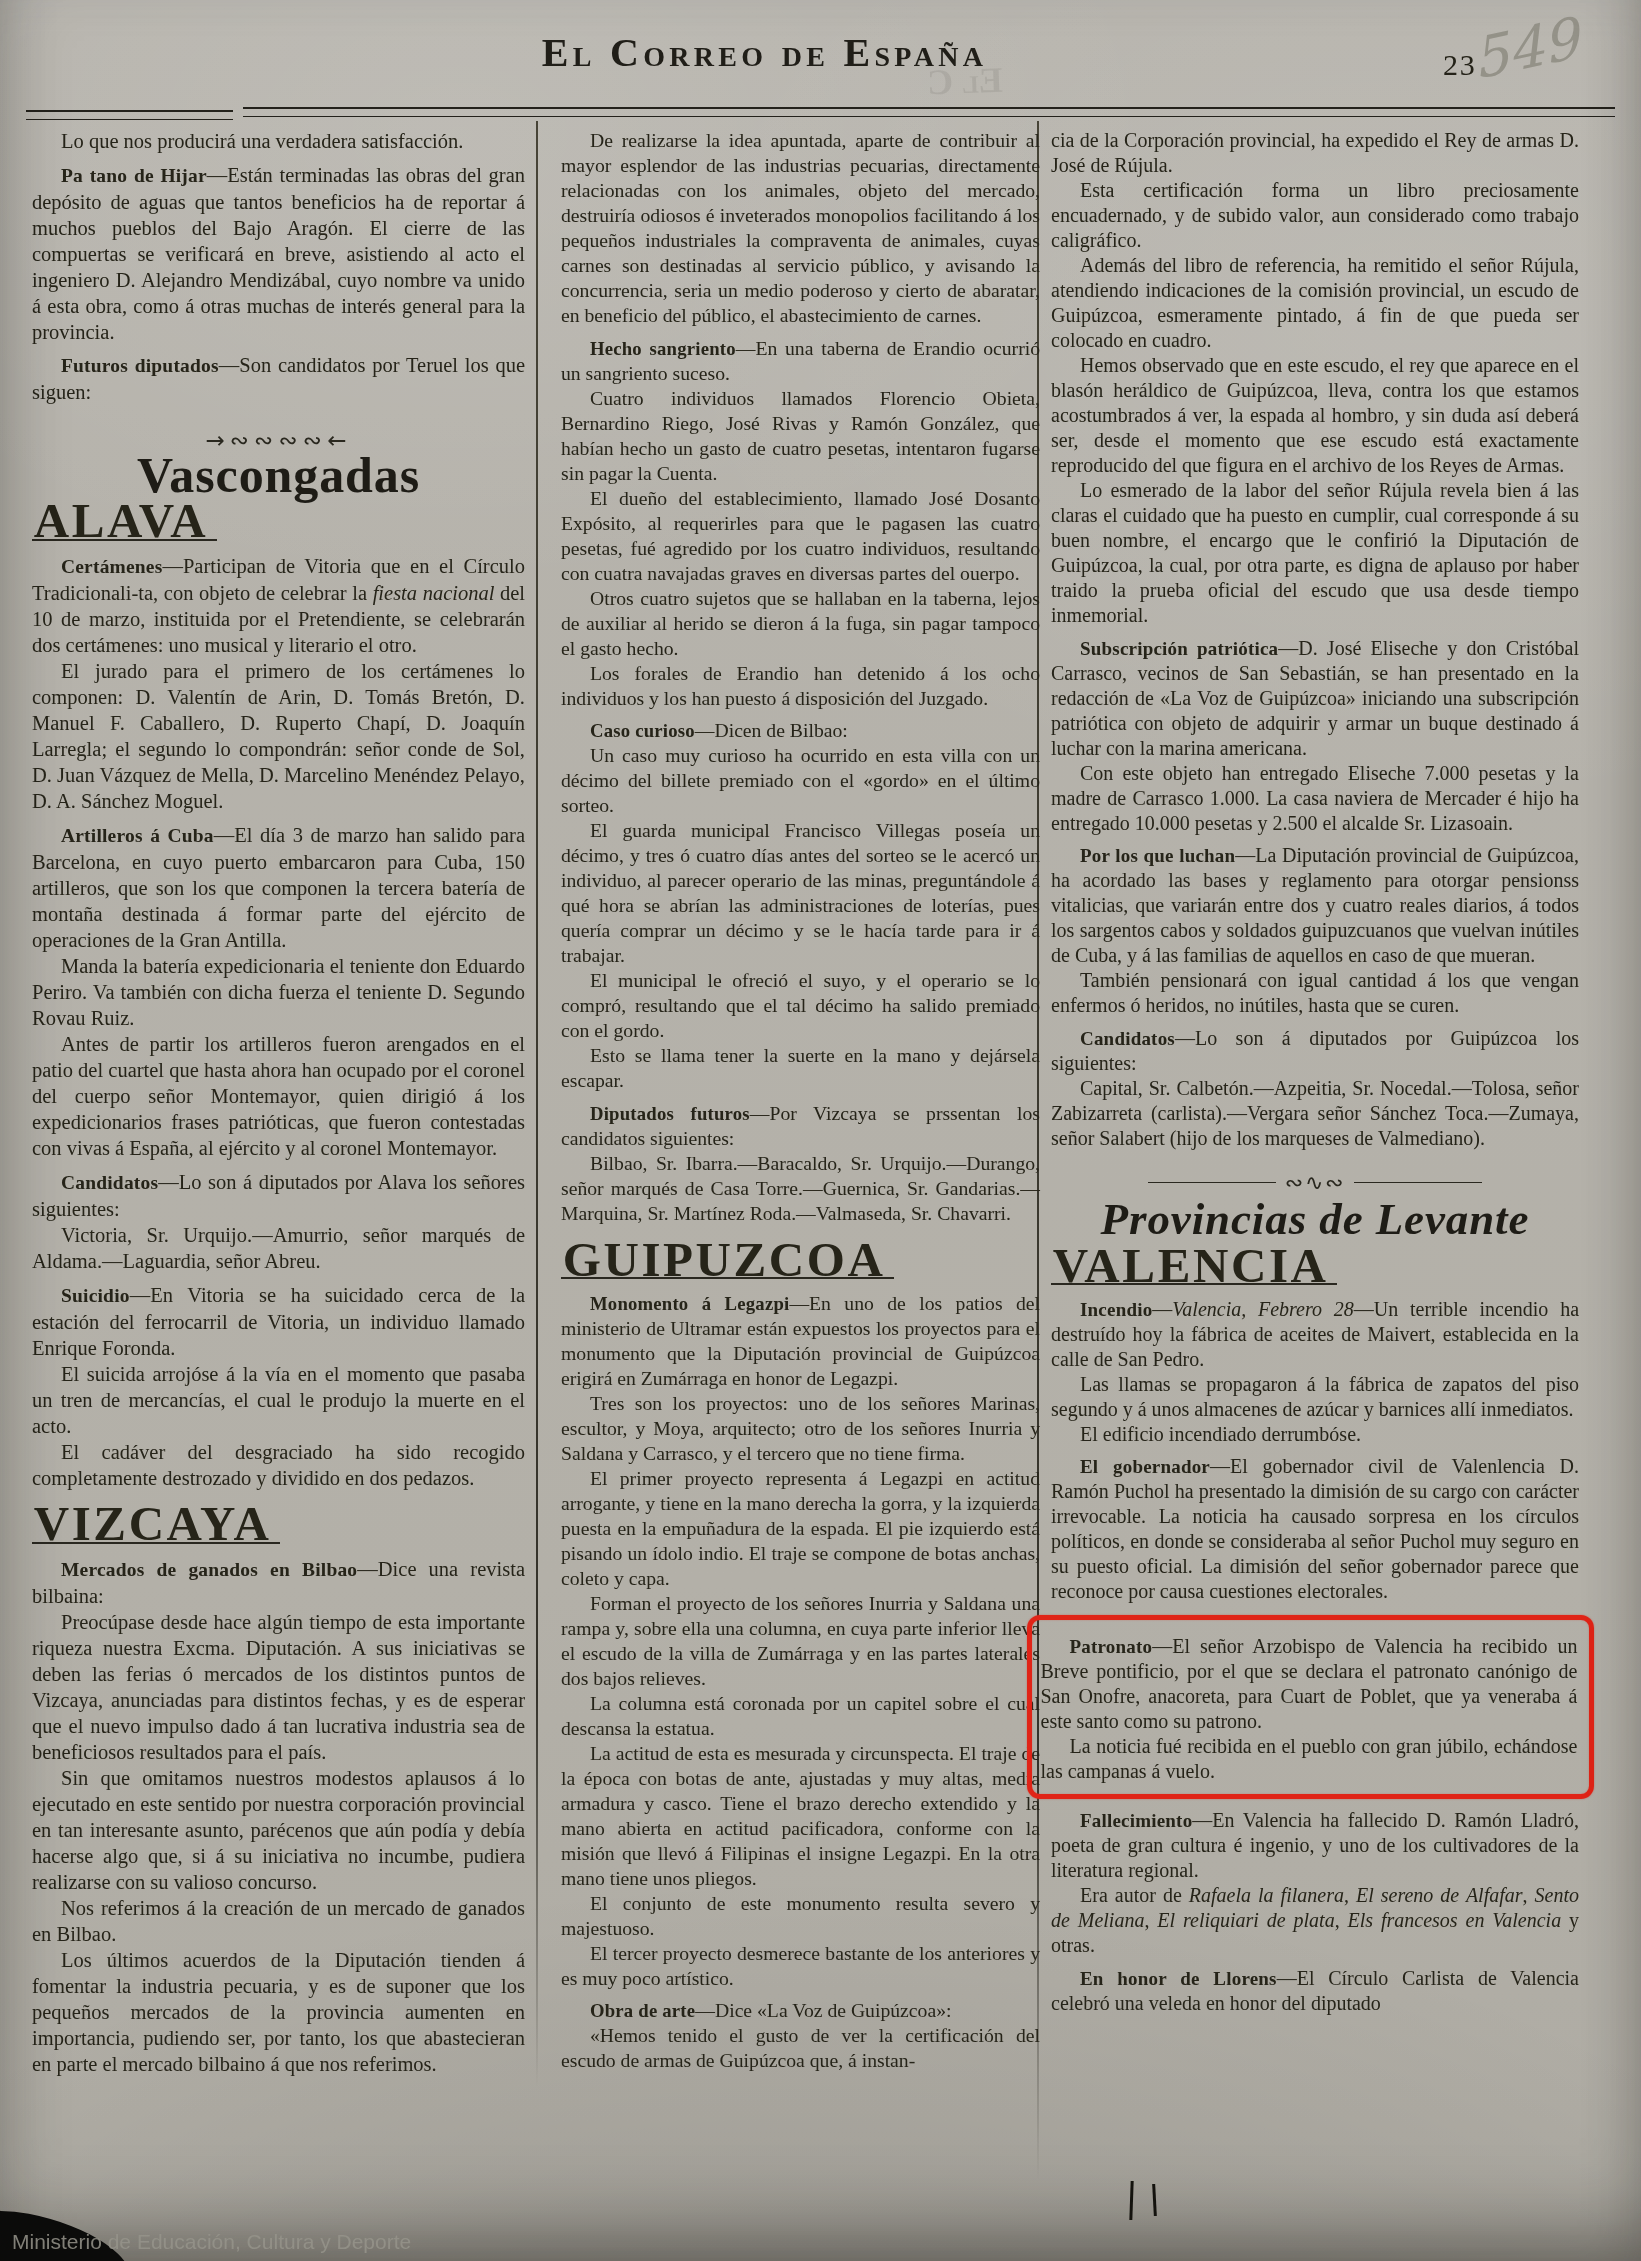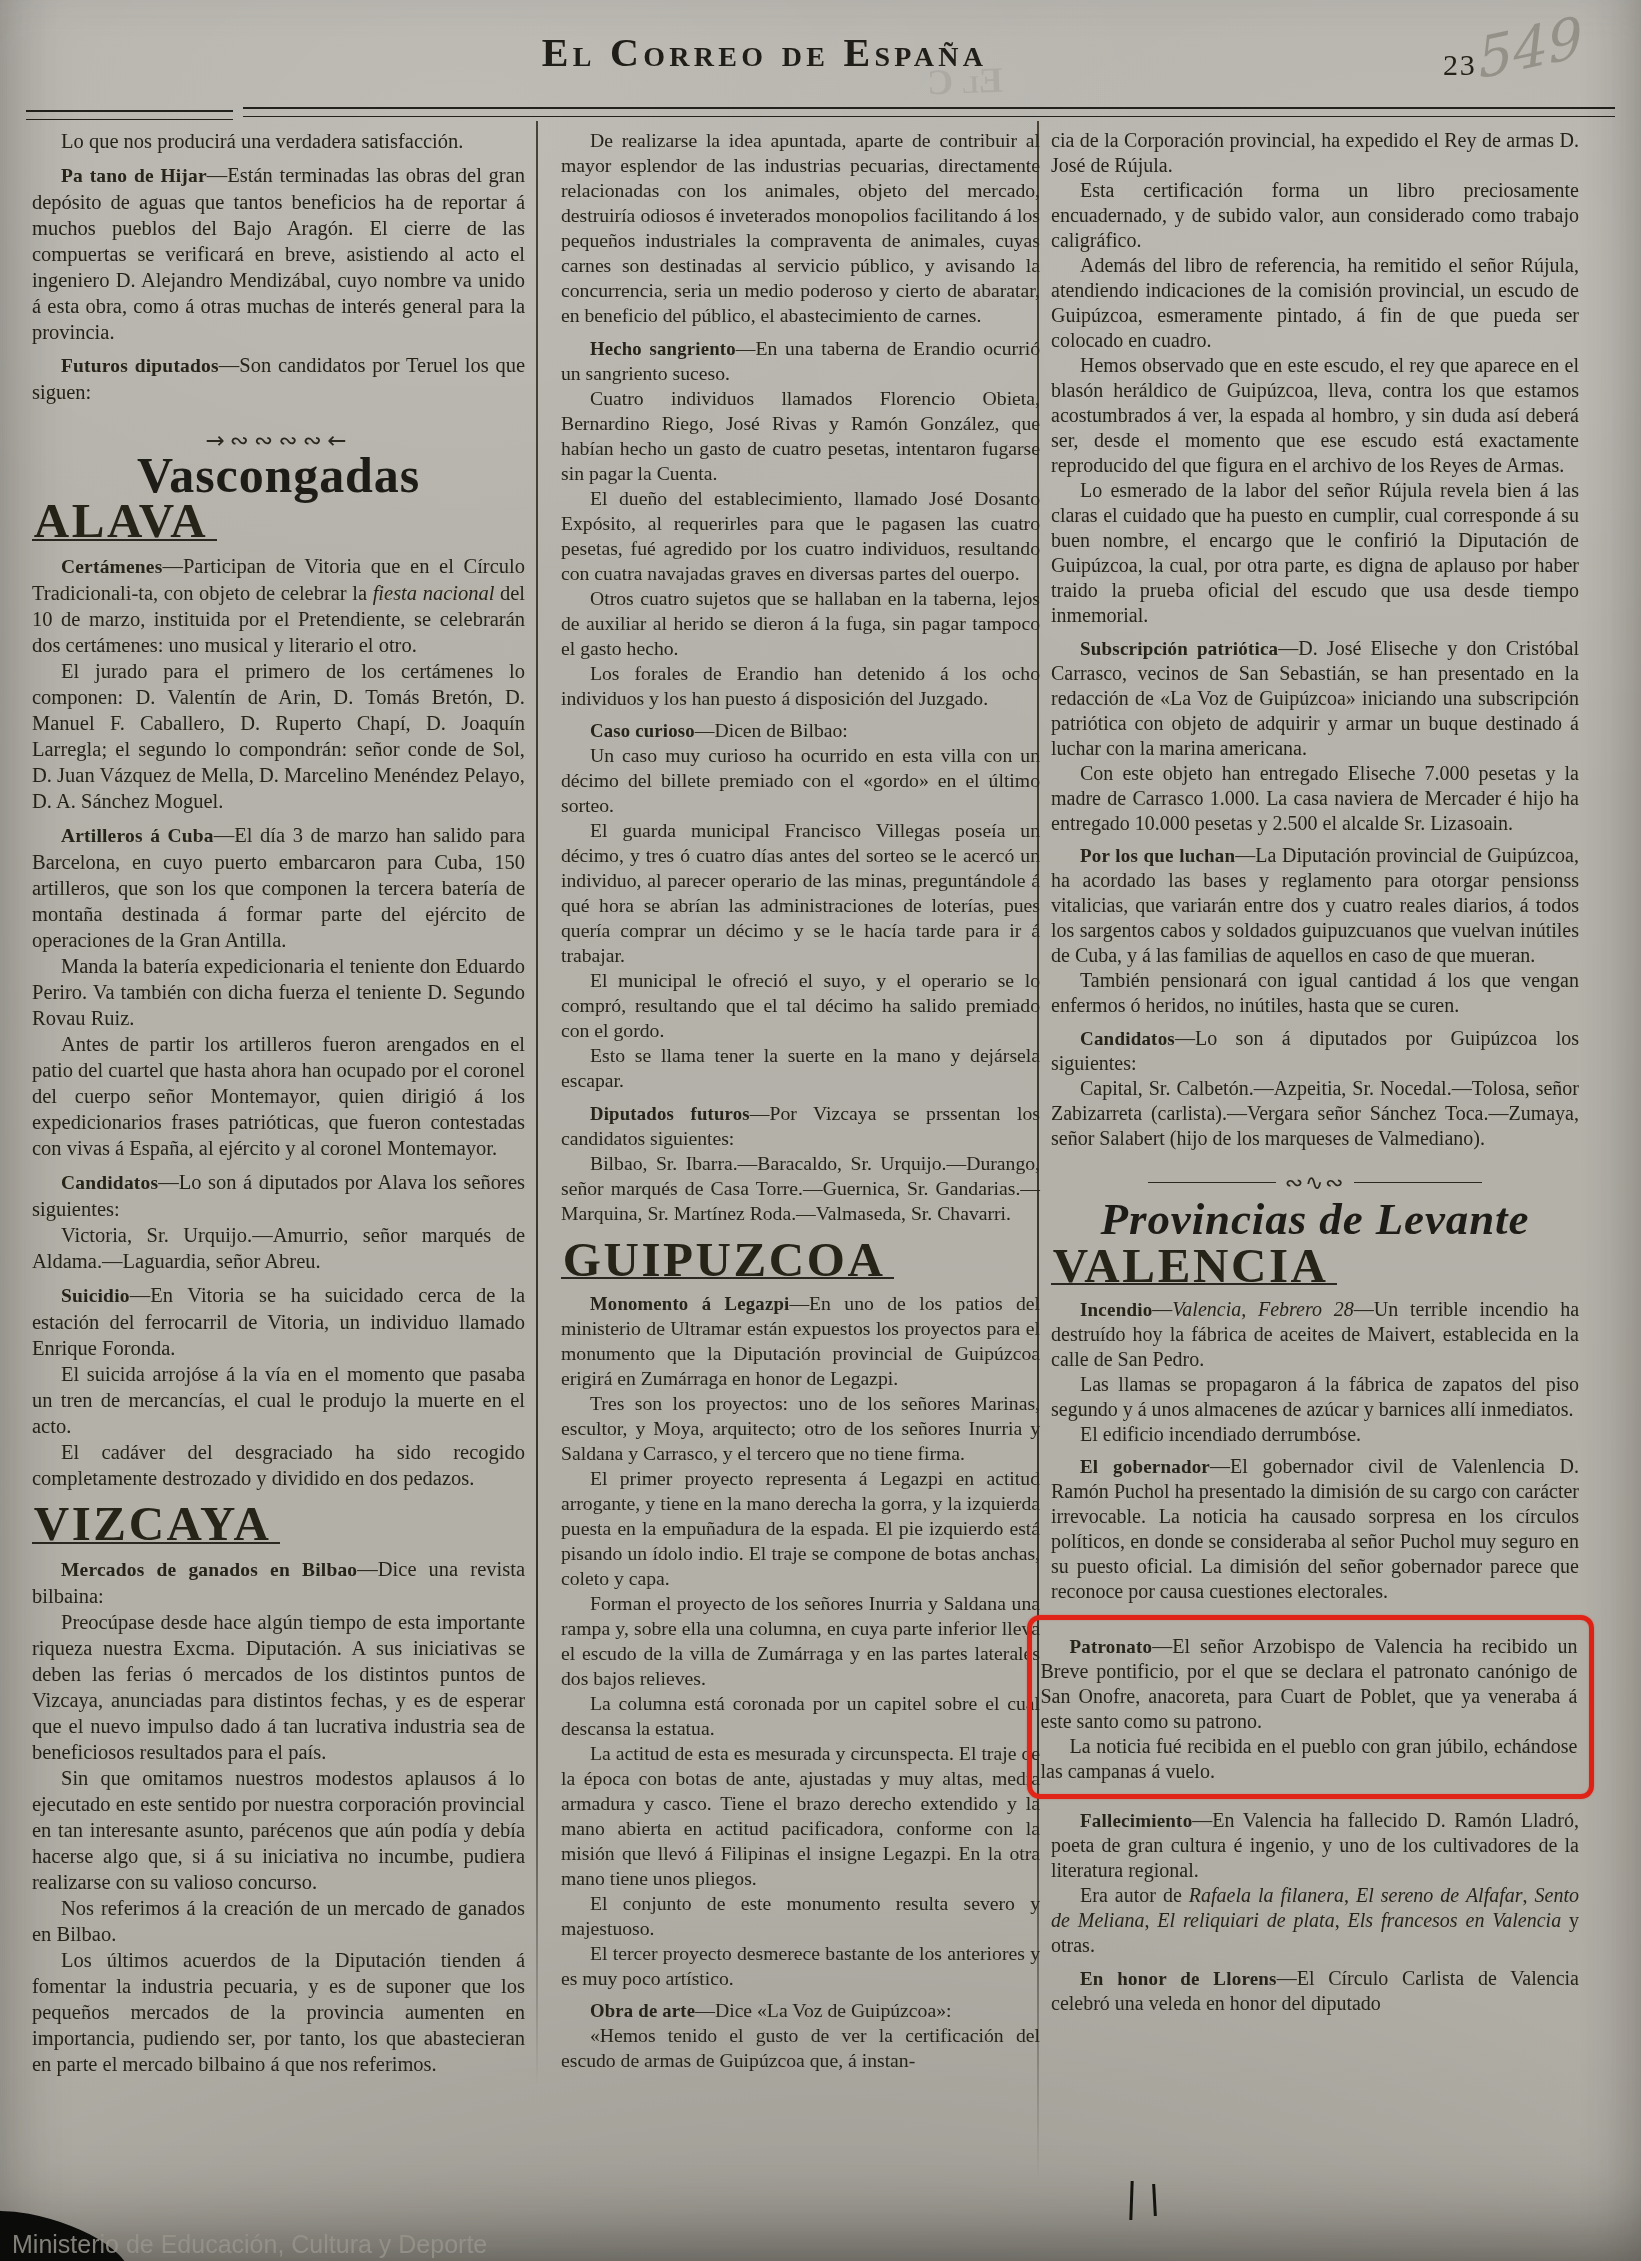--- a/index.html
+++ b/index.html
@@ -48,21 +48,21 @@
   .sub-underline{display:inline-block;border-bottom:2.6px solid #2a2820;padding:0 8.5px 5.1px 1.7px;}
   .ornament{margin:22px 0 0;text-align:center;font-size:23px;letter-spacing:5.1px;color:#2a281f;
     font-family:"DejaVu Sans","DejaVu Serif",sans-serif;text-indent:0;}
   .divider{margin:19px 0 1.7px;display:flex;align-items:center;justify-content:center;gap:8.5px;text-indent:0;}
   .divline{display:inline-block;width:128px;border-top:1.7px solid #2a281f;}
   .divglyph{font-size:22px;color:#2a281f;font-family:"DejaVu Sans",sans-serif;letter-spacing:1.7px;}
   .red-box{border:5.1px solid #e02417;border-radius:13px;
     box-shadow:0 0 1.7px rgba(224,36,23,.55), inset 0 0 1.7px rgba(224,36,23,.4);
     padding:6.8px 12px 10.3px 8.5px;margin:10.3px -15.4px 8.5px -24px;}
   .watermark{position:absolute;left:12px;top:2230px;z-index:40;
-    font-family:"Liberation Sans","DejaVu Sans",sans-serif;font-size:25px;color:#96948b;opacity:.85;text-align:right;}
+    font-family:"Liberation Sans","DejaVu Sans",sans-serif;font-size:21px;color:#96948b;opacity:.85;text-align:right;}
   .corner-shadow{position:absolute;left:-53px;bottom:-38px;width:188px;height:82px;
     background:#0b0b0a;border-radius:45% 70% 25% 55%;transform:rotate(11deg);z-index:35;}
   .ink-mark{position:absolute;width:3.4px;height:39px;background:#15140f;z-index:12;}
   .ink-mark.m1{left:1130px;top:2181px;transform:rotate(2deg);}
   .ink-mark.m2{left:1153px;top:2184px;transform:rotate(-3deg);height:32px;}
 </style>
 </head>
 <body>
 
 <div class="page">

